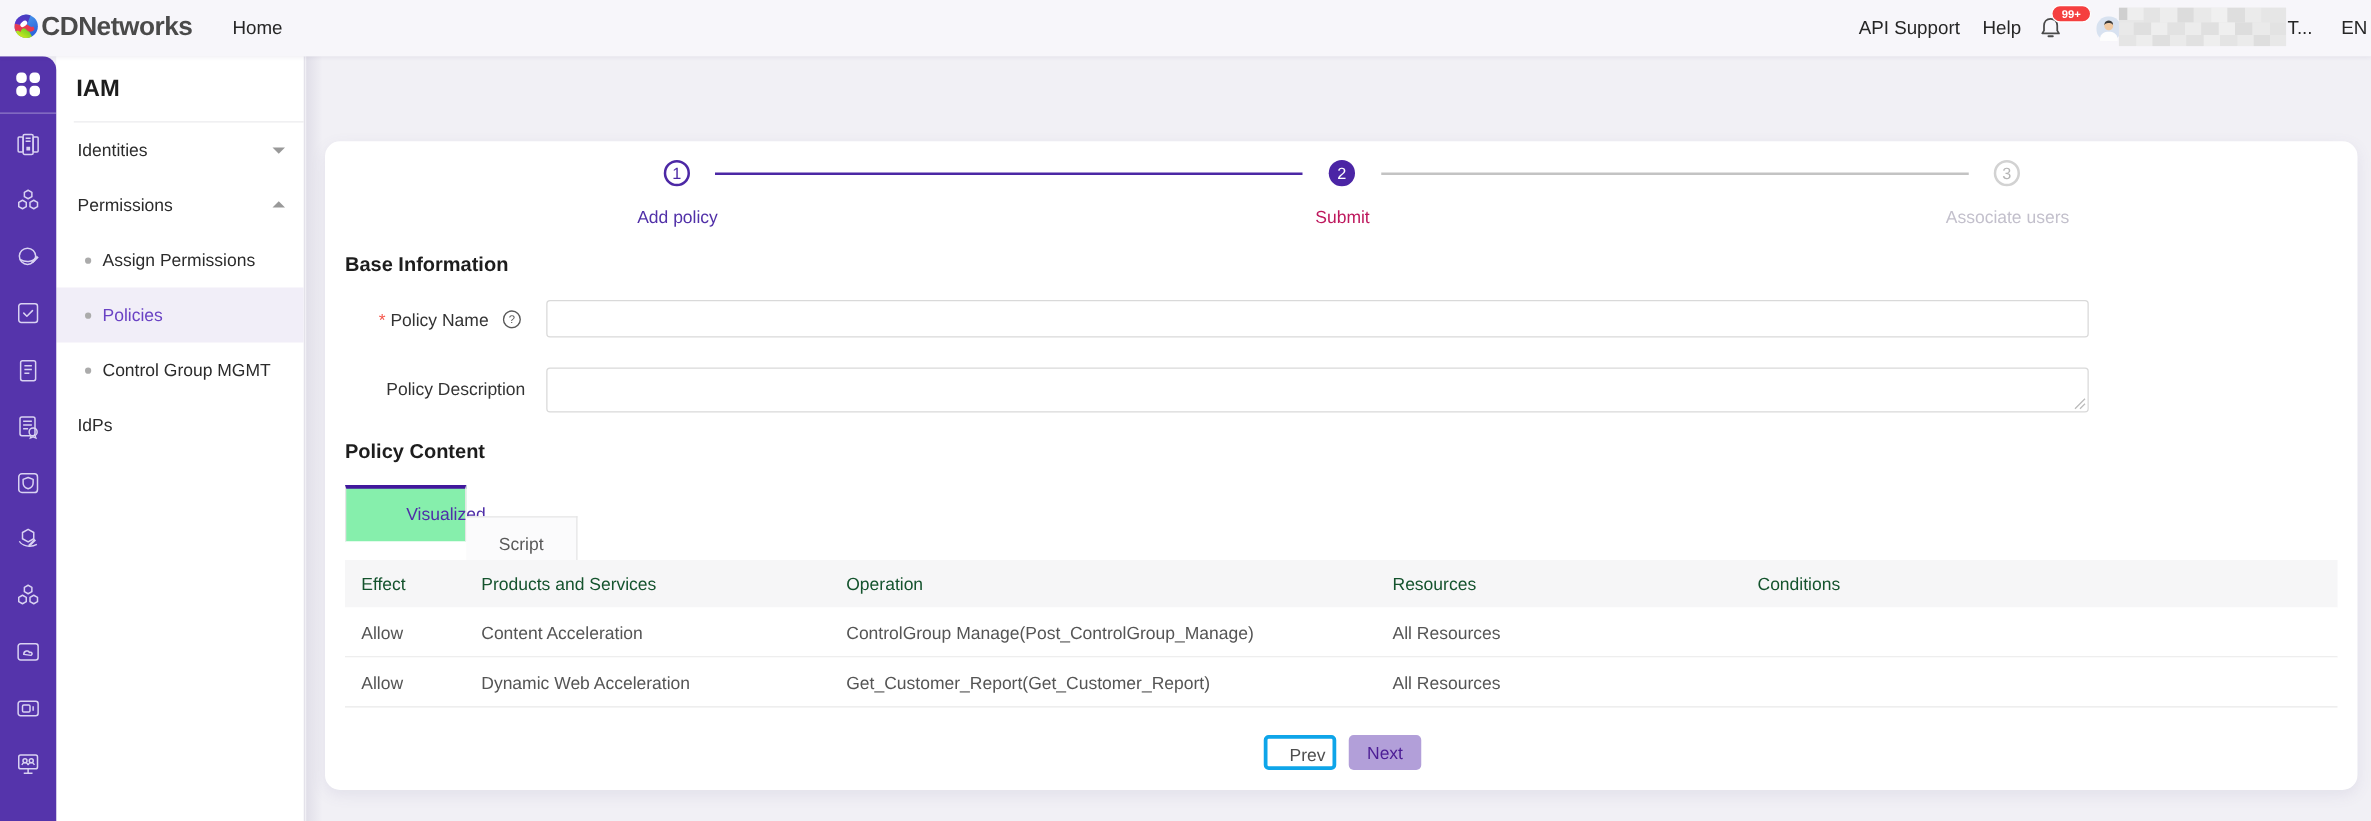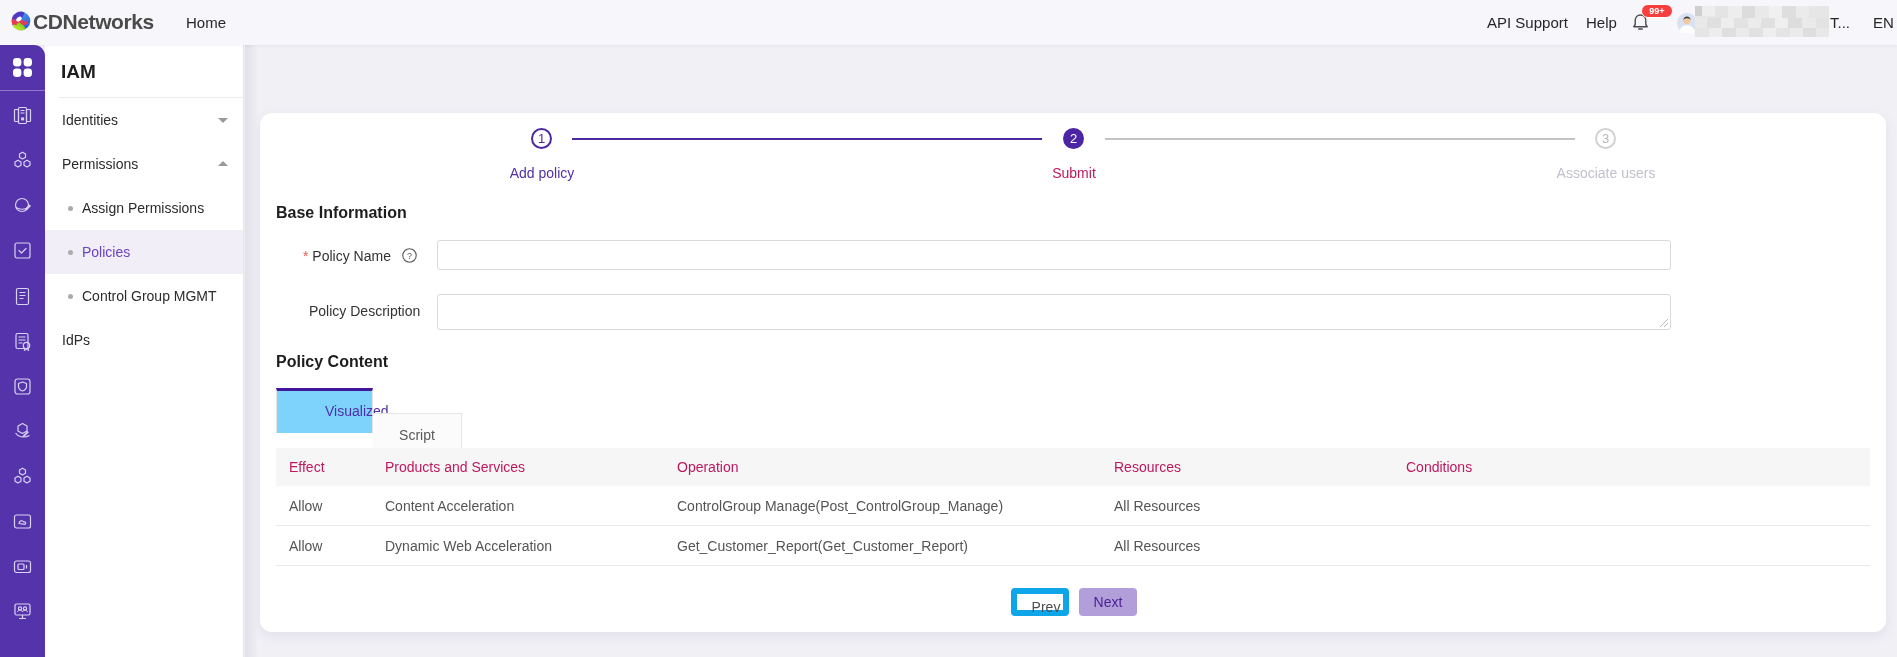--- a/index.html
+++ b/index.html
@@ -46,33 +46,33 @@
 .stc.fill { background:#4b25a5; color:#fff; line-height:21px; }
 .stc.gray { border:2px solid #d2d2d2; color:#b5b5b5; background:#fff; line-height:17px; }
 .stline { position:absolute; top:25px; }
 .stlab { position:absolute; top:52px; width:200px; text-align:center; font-size:14px; }
 
 .h16 { position:absolute; font-size:16px; font-weight:bold; color:#1d1d1d; }
 .flabel { position:absolute; font-size:14px; color:#333; }
 .finput { position:absolute; left:177px; width:1234px; background:#fff; border:1px solid #d9d9d9; border-radius:3px; }
 
 
-.tabv { position:absolute; left:16px; top:275px; width:97px; height:45px; background:#7dd3fc; border-left:1px solid #e5e5e5; border-right:1px solid #e5e5e5; border-top:3px solid #41189c; color:#4f2ea8; font-size:14px; text-align:center; line-height:40px;padding-left:48px; }
+.tabv { position:absolute; left:16px; top:275px; width:97px; height:45px; background:#86efac; border-left:1px solid #e5e5e5; border-right:1px solid #e5e5e5; border-top:3px solid #41189c; color:#4f2ea8; font-size:14px; text-align:center; line-height:40px;padding-left:48px; }
 .tabs { position:absolute; left:113px; top:275px; width:89px; height:45px; background:#fbfbfc; border:1px solid #e5e5e5; border-left:none; color:#595959; font-size:14px; text-align:center; line-height:43px;margin-top:25px; }
 
 
 .thead { position:absolute; left:16px; top:335px; width:1594px; height:38px; background:#f6f6f7; }
 .trow { position:absolute; left:16px; width:1594px; height:40px; border-bottom:1px solid #e9e9e9; background:#fff; }
 .tc { position:absolute; top:0; height:100%; display:flex; align-items:center; padding-left:13px; font-size:14px; }
-.thead .tc { color:#be185d; }
+.thead .tc { color:#14532d; }
 .trow .tc { color:#555; }
 .c1 { left:0; width:96px; } .c2 { left:96px; width:292px; } .c3 { left:388px; width:437px; } .c4 { left:825px; width:292px; } .c5 { left:1117px; width:477px; }
 
 .btn { position:absolute; top:475px; height:28px; border-radius:4px; font-size:14px; text-align:center; line-height:27px; }
-.btnprev { left:751px; width:58px; background:#fff; border:6px solid #0ea5e9; color:#4e4e4e;padding-left:12px; }
+.btnprev { left:751px; width:58px; background:#fff; border:3px solid #0ea5e9; color:#4e4e4e;padding-left:12px; }
 .btnnext { left:819px; width:58px; background:#b29fd9; color:#4c1d95; line-height:28px; }
 </style>
 </head>
 <body>
 <div id="root">
 
   <div class="shadowcol"></div>
 
   <div class="card">
 

